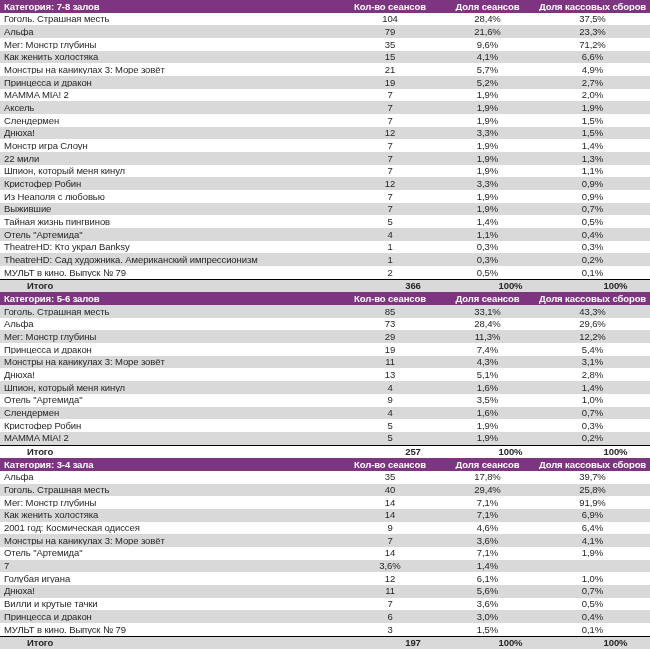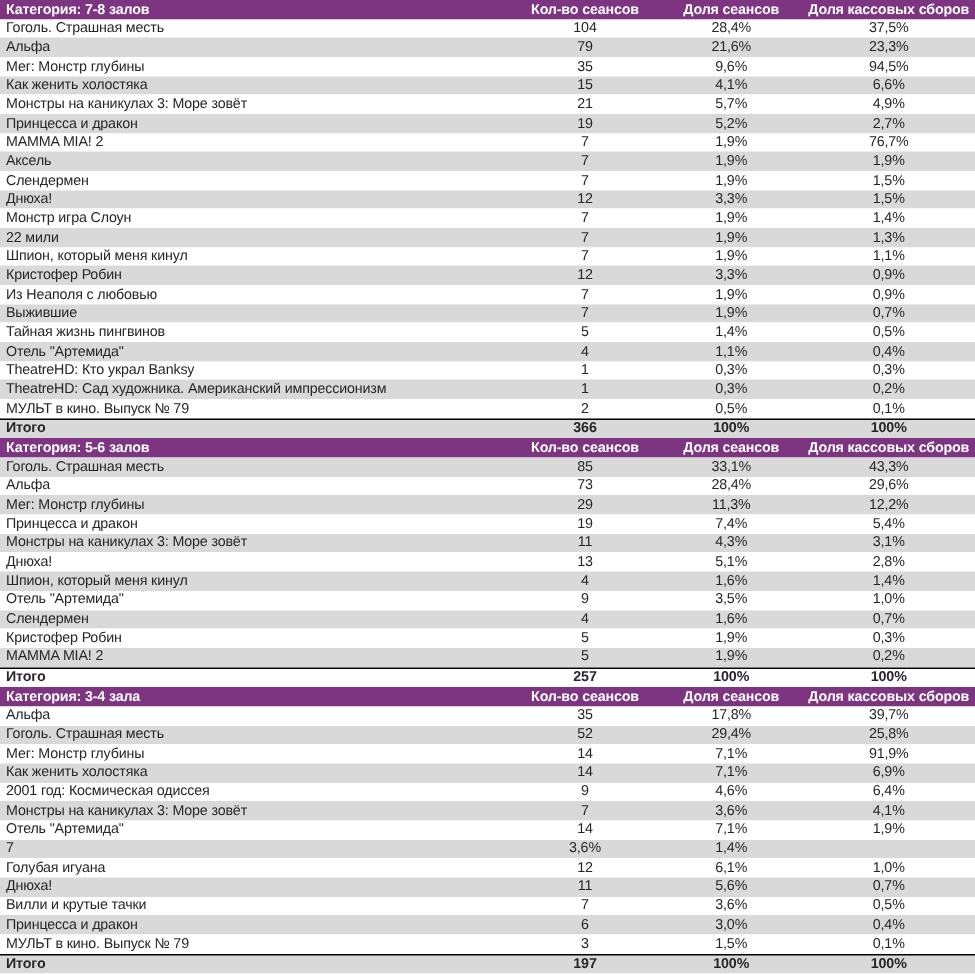--- a/index.html
+++ b/index.html
@@ -36,20 +36,21 @@
   }
   .row.gray { background: var(--stripe, #d9d9d9); }
   .row.section-header {
     background: var(--header-bg, #7d3582);
     color: var(--header-text, #ffffff);
     font-weight: bold;
   }
   .row.total-row {
     font-weight: bold;
     border-top: 1px solid var(--total-border, #000000);
+    padding-left: 23px;
   }
 </style>
 </head>
 <body>
 
 <div class="report-table">
     <div class="row section-header">
       <div>Категория: 7-8 залов</div>
       <div>Кол-во сеансов</div>
       <div>Доля сеансов</div>
@@ -64,21 +65,21 @@
     <div class="row gray">
       <div>Альфа</div>
       <div>79</div>
       <div>21,6%</div>
       <div>23,3%</div>
     </div>
     <div class="row">
       <div>Мег: Монстр глубины</div>
       <div>35</div>
       <div>9,6%</div>
-      <div>94,5%</div>
+      <div>71,2%</div>
     </div>
     <div class="row gray">
       <div>Как женить холостяка</div>
       <div>15</div>
       <div>4,1%</div>
       <div>6,6%</div>
     </div>
     <div class="row">
       <div>Монстры на каникулах 3: Море зовёт</div>
       <div>21</div>
@@ -88,21 +89,21 @@
     <div class="row gray">
       <div>Принцесса и дракон</div>
       <div>19</div>
       <div>5,2%</div>
       <div>2,7%</div>
     </div>
     <div class="row">
       <div>MAMMA MIA! 2</div>
       <div>7</div>
       <div>1,9%</div>
-      <div>76,7%</div>
+      <div>2,0%</div>
     </div>
     <div class="row gray">
       <div>Аксель</div>
       <div>7</div>
       <div>1,9%</div>
       <div>1,9%</div>
     </div>
     <div class="row">
       <div>Слендермен</div>
       <div>7</div>
@@ -272,21 +273,21 @@
       <div>Доля кассовых сборов</div>
     </div>
     <div class="row">
       <div>Альфа</div>
       <div>35</div>
       <div>17,8%</div>
       <div>39,7%</div>
     </div>
     <div class="row gray">
       <div>Гоголь. Страшная месть</div>
-      <div>52</div>
+      <div>40</div>
       <div>29,4%</div>
       <div>25,8%</div>
     </div>
     <div class="row">
       <div>Мег: Монстр глубины</div>
       <div>14</div>
       <div>7,1%</div>
       <div>91,9%</div>
     </div>
     <div class="row gray">

